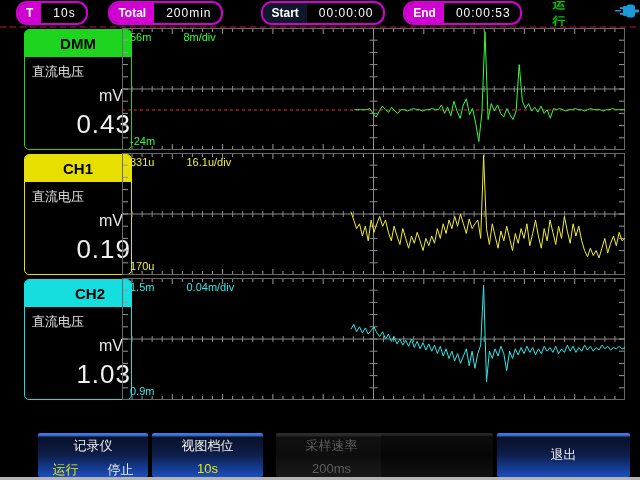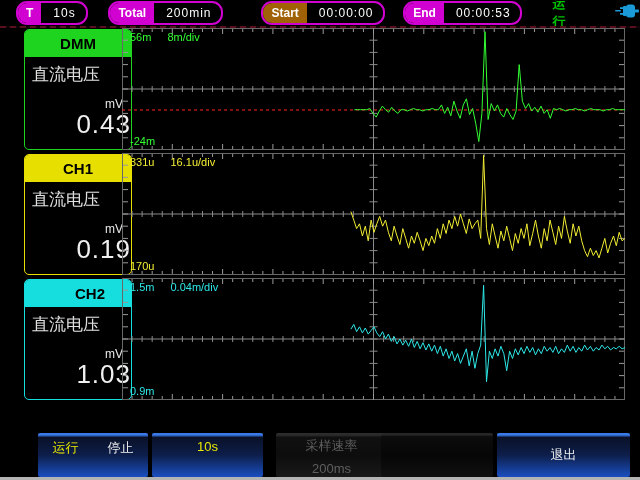--- a/index.html
+++ b/index.html
@@ -18,31 +18,31 @@
   .run-status{font-size:13px;font-weight:bold;margin-left:30px;}
   .plug{margin-left:36px;}
 
   
   .row{position:absolute;left:0;width:640px;height:122px;}
   .panel{position:absolute;left:14px;top:1px;width:106px;height:119px;border:1px solid;
          border-radius:5px;background:#000;overflow:hidden;margin-left:10px;}
   .panel-header{height:27px;line-height:27px;text-align:center;color:#000;
                 font-size:15px;font-weight:bold;}
   .panel-body{position:relative;height:92px;padding:4px 7px;}
-  .mode{color:#e0e0e0;font-size:17px;margin-top:2px;}
-  .unit{position:absolute;right:8px;top:40px;color:#e8e8e8;font-size:12px;}
+  .mode{color:#e0e0e0;font-size:13px;margin-top:2px;}
+  .unit{position:absolute;right:8px;top:30px;color:#e8e8e8;font-size:16px;}
   .value{position:absolute;left:0;right:0;top:52px;text-align:right;color:#f0f0f0;
          font-size:26px;letter-spacing:1px;}
 
   .chart{position:absolute;left:122px;top:0;width:503px;height:122px;}
   .chart svg{position:absolute;left:0;top:0;width:100%;height:100%;display:block;}
   .lbl{position:absolute;font-size:11px;line-height:11px;white-space:nowrap;}
   .lbl.top-left{left:8px;top:4px;}
   .lbl.bottom-left{left:8px;bottom:3px;}
-  .divlbl{margin-left:16px;}
+  .divlbl{margin-left:32px;}
 
   
   .menu{position:absolute;left:0;top:433px;width:640px;height:44px;background:#000;}
   .mslot{position:absolute;top:0;height:44px;border-radius:2px;
          background:linear-gradient(180deg,#262626 0 2px,#0c0c0c 8%,#060606 50%,#101010 100%);}
   .mbtn{position:absolute;top:0;height:44px;border-radius:2px;text-align:center;cursor:default;}
   .mbtn.enabled{background:linear-gradient(180deg,#3a79e8 0 2px,#0a1128 10%,#0d1e4a 50%,#1a4fc0 100%);}
   .mbtn.disabled{background:linear-gradient(180deg,#2c2c2c 0 2px,#101010 10%,#0d0d0d 50%,#191919 100%);}
   .mtitle{color:#f0f0f0;font-size:13px;margin-top:4px;}
   .mbtn.disabled .mtitle,.mbtn.disabled .mval{color:#5f5f5f;}
@@ -60,21 +60,21 @@
   <div class="topbar">
     <div class="pill" style="margin-left: 16px; border-color: rgb(209, 2, 209);">
       <span class="pill-label" style="background: rgb(209, 2, 209);">T</span>
       <span class="pill-value">10s</span>
     </div>
     <div class="pill" style="margin-left: 20px; border-color: rgb(209, 2, 209);">
       <span class="pill-label" style="background: rgb(209, 2, 209);">Total</span>
       <span class="pill-value">200min</span>
     </div>
     <div class="pill" style="margin-left: 38px; border-color: rgb(209, 2, 209);">
-      <span class="pill-label" style="background: #a16207;">Start</span>
+      <span class="pill-label" style="background: #0f172a;">Start</span>
       <span class="pill-value">00:00:00</span>
     </div>
     <div class="pill" style="margin-left: 18px; border-color: rgb(209, 2, 209);">
       <span class="pill-label" style="background: rgb(209, 2, 209);">End</span>
       <span class="pill-value">00:00:53</span>
     </div>
     <span class="run-status" style="color: rgb(0, 196, 0);">运行</span>
     <span class="plug">
       <svg width="26" height="16" viewBox="0 0 26 16">
         <g class="plug-shape">
@@ -677,26 +677,28 @@
         </svg>
       <span class="lbl top-left" style="color: rgb(46, 232, 232);">
         <span>1.5m</span><span class="divlbl">0.04m/div</span>
       </span>
       <span class="lbl bottom-left" style="color: rgb(46, 232, 232);">0.9m</span>
     </div>
   </div>
 
   <div class="menu">
     <div class="mbtn enabled" style="left:38px;width:110px">
+      <div class="mtitle">记录仪</div>
       <div class="mopts">
         <span class="opt-on" style="color: rgb(232, 232, 0);">运行</span>
         <span class="opt-off">停止</span>
       </div>
     </div>
     <div class="mbtn enabled" style="left:152px;width:111px">
+      <div class="mtitle">视图档位</div>
       <div class="mval opt-on" style="color: rgb(232, 232, 0);">10s</div>
     </div>
     <div class="mbtn disabled" style="left:276px;width:111px">
       <div class="mtitle">采样速率</div>
       <div class="mval">200ms</div>
     </div>
     <div class="mslot" style="left:381px;width:112px"></div>
     <div class="mbtn enabled single" style="left:497px;width:133px">
       <div class="mtitle">退出</div>
     </div>

